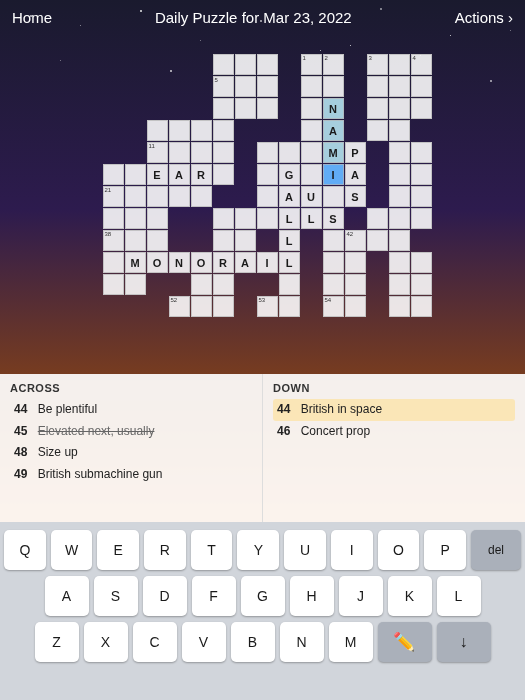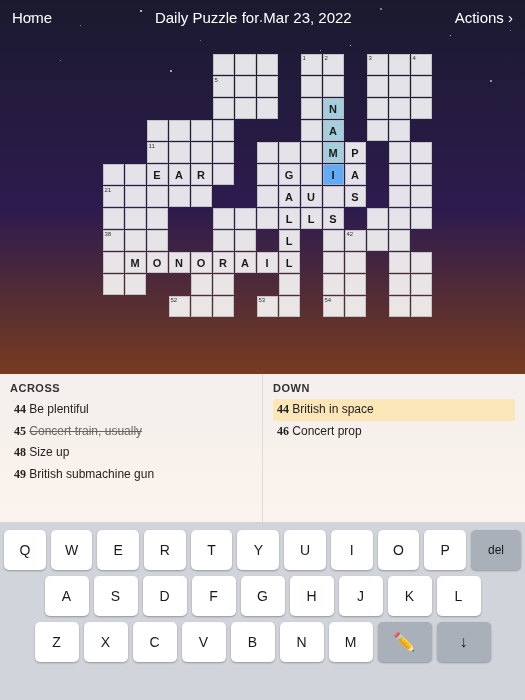--- a/index.html
+++ b/index.html
@@ -118,22 +118,21 @@
     }
     .clue-item {
       font-size: 12px;
       color: #222;
       padding: 3px 4px;
       line-height: 1.3;
       border-radius: 3px;
     }
     .clue-number {
       font-weight: 600;
-      margin-right: 0;
-      font-family: Liberation Serif, serif;
+      margin-right: 7px;
     }
     .clue-text.strikethrough {
       text-decoration: line-through;
       color: #666;
     }
     .clue-item.highlighted-clue {
       background: rgba(255,220,130,0.5);
     }
 
     
@@ -416,21 +415,21 @@
 
 <div class="clues-section">
   <div class="clues-col">
     <div class="clues-header">ACROSS</div>
     <div class="clue-item">
       <span class="clue-number">44</span>
       <span>Be plentiful</span>
     </div>
     <div class="clue-item">
       <span class="clue-number">45</span>
-      <span class="clue-text strikethrough">Concert train, usually</span>
+      <span class="clue-text strikethrough">Elevated next, usually</span>
     </div>
     <div class="clue-item">
       <span class="clue-number">48</span>
       <span>Size up</span>
     </div>
     <div class="clue-item">
       <span class="clue-number">49</span>
       <span>British submachine gun</span>
     </div>
   </div>

